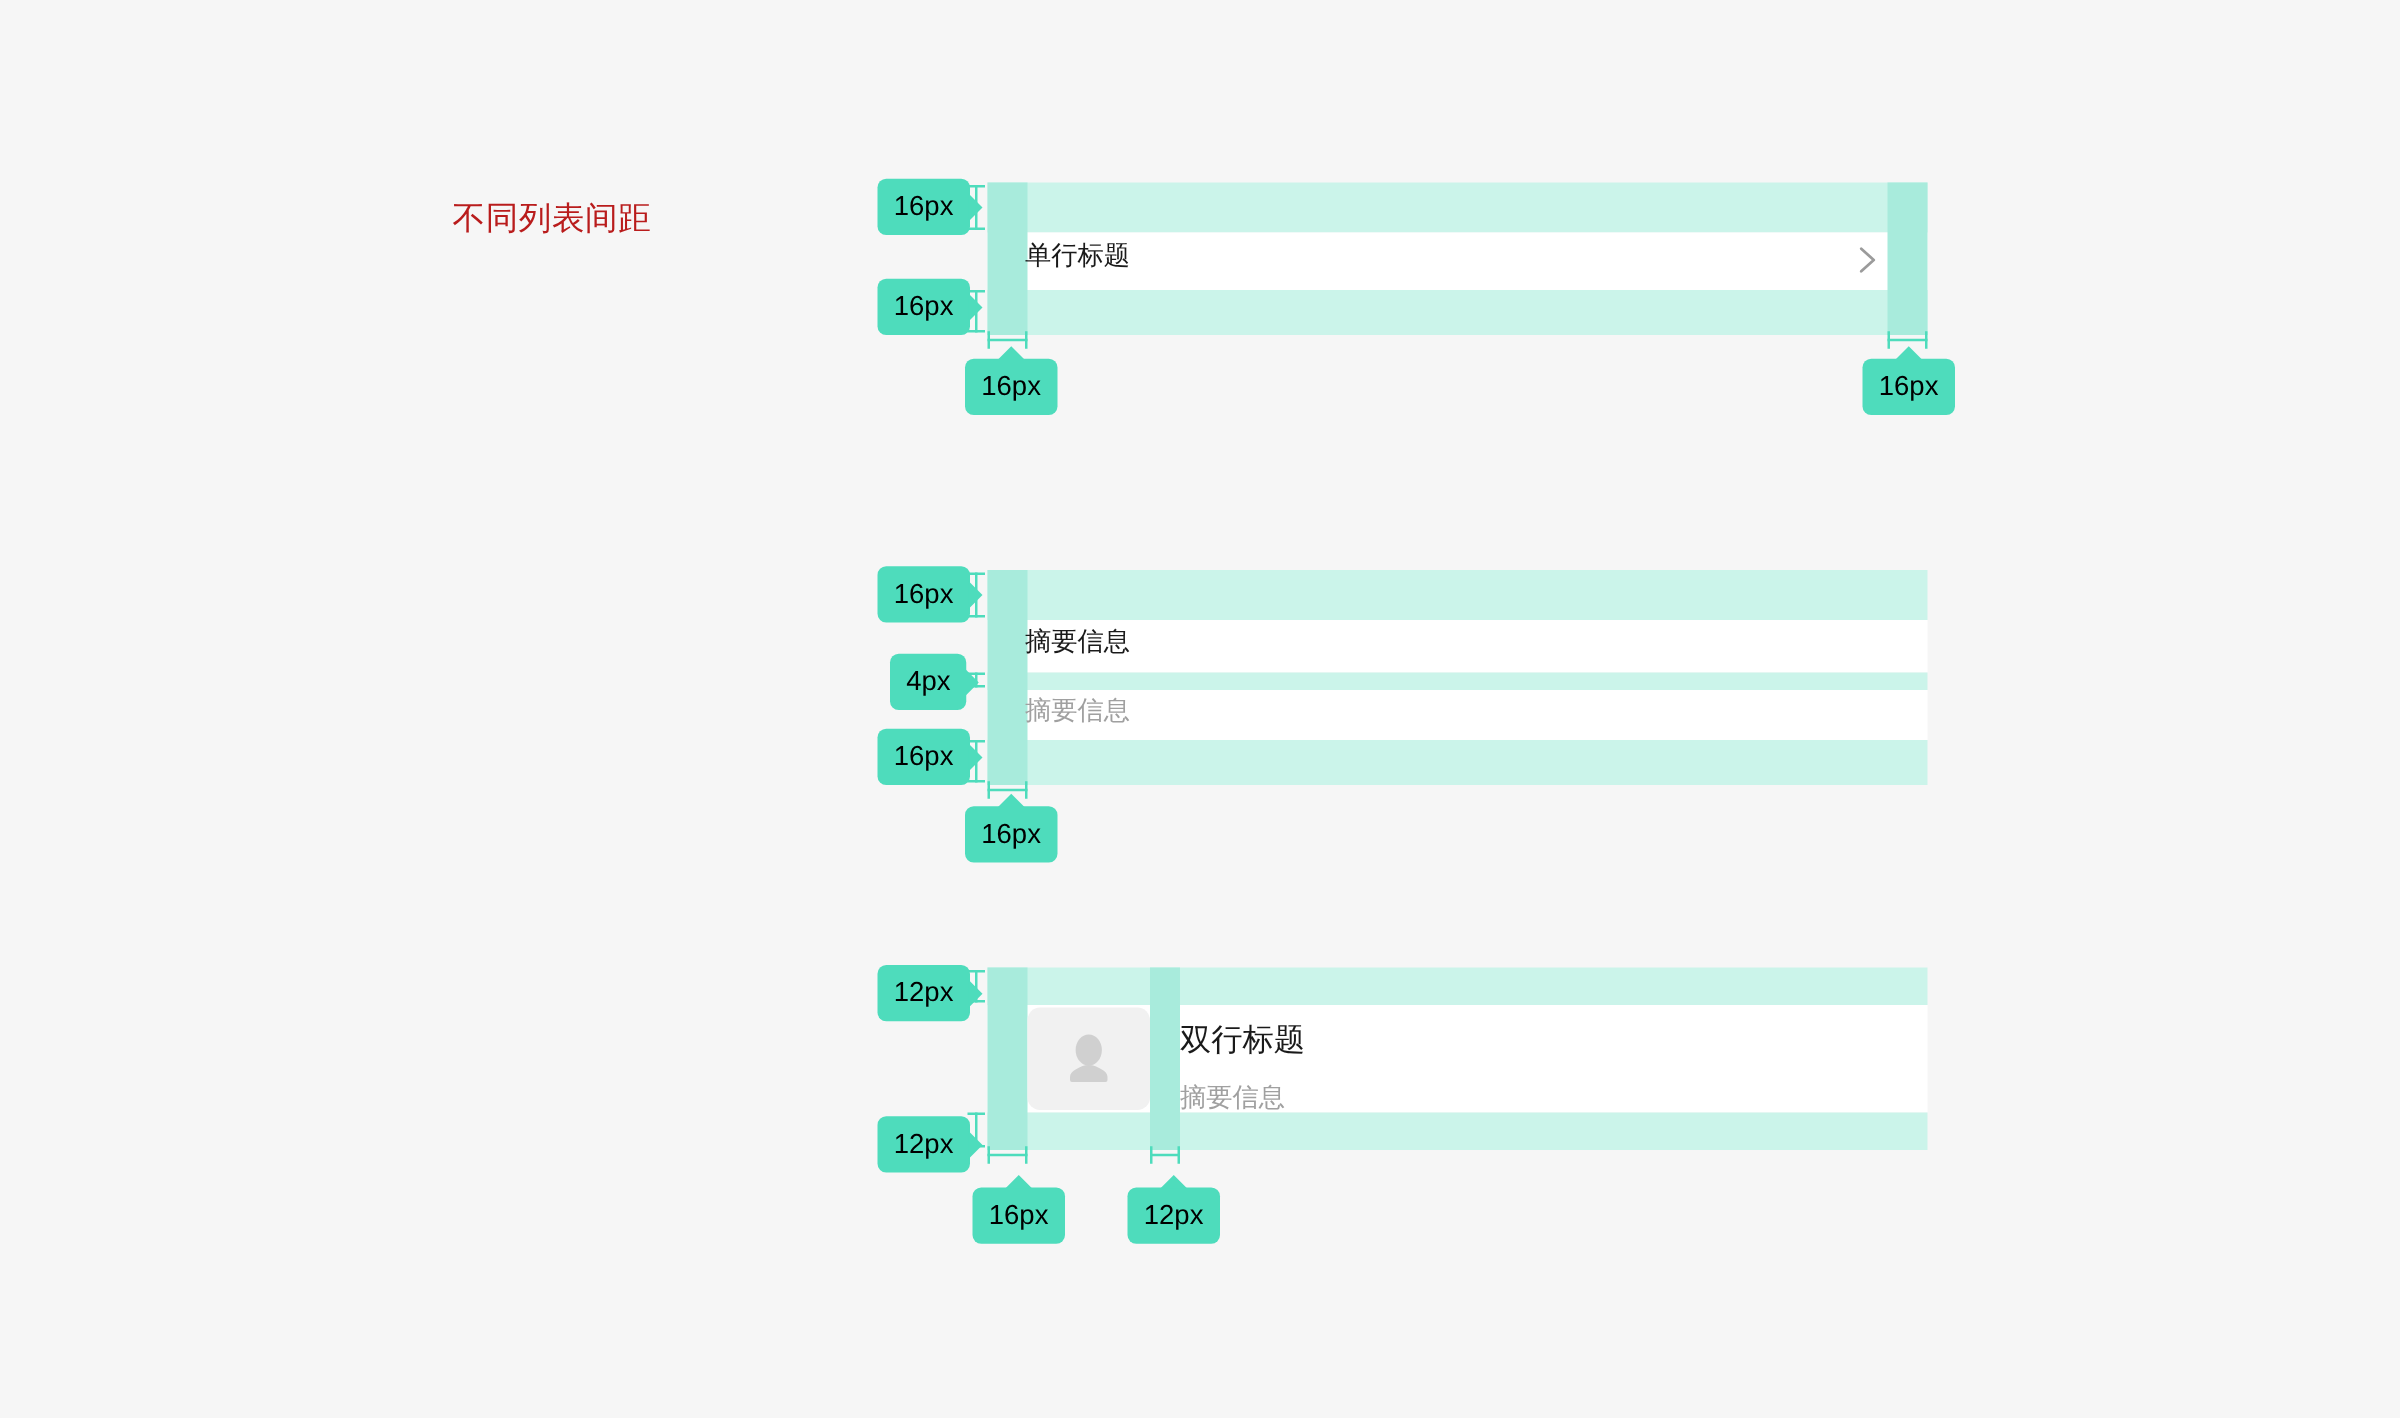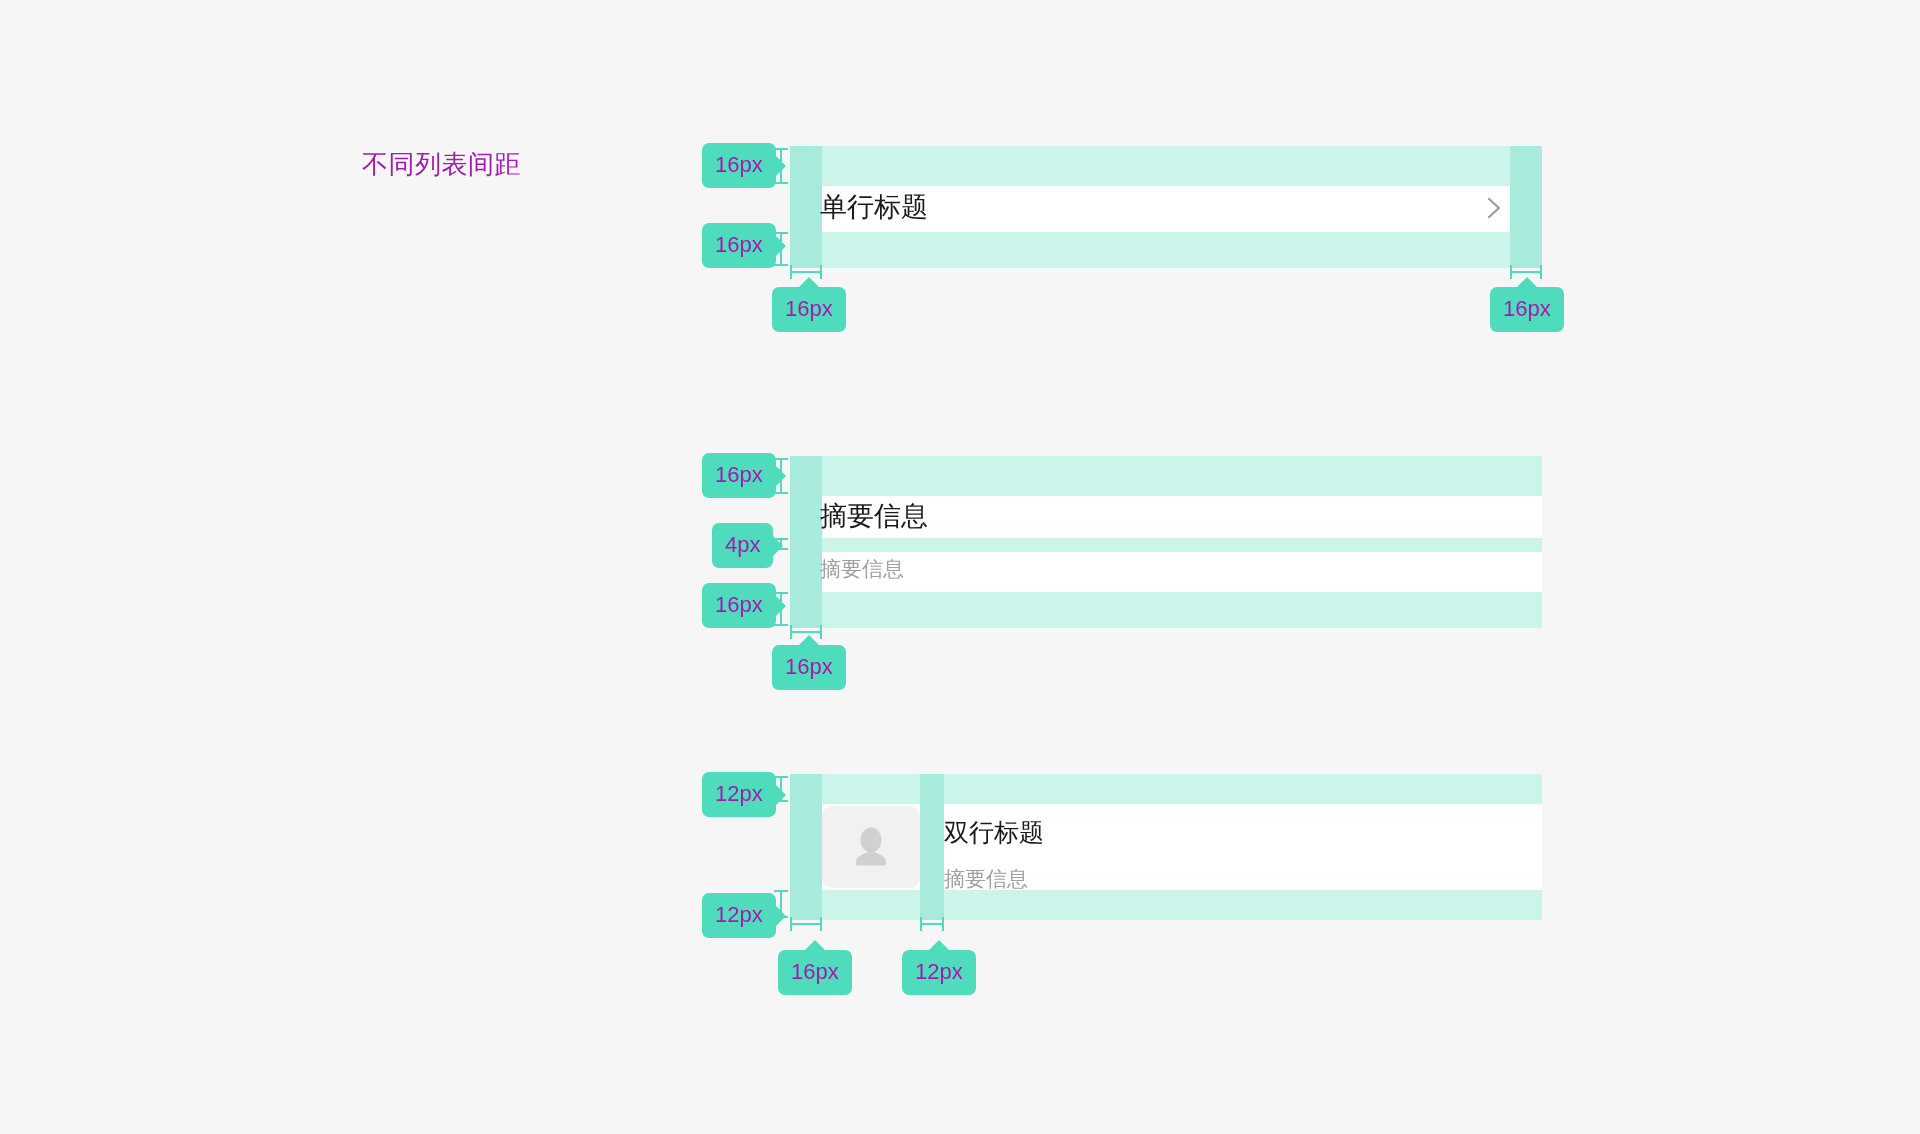--- a/index.html
+++ b/index.html
@@ -16,23 +16,23 @@
     position: relative;
     width: 1920px;
     height: 1134px;
     background: #f6f6f6;
   }
 
   
   .section-title {
     position: absolute;
     left: 362px;
-    top: 147px;
+    top: 157px;
     font-size: 26px;
-    color: #a21caf;
+    color: #b91c1c;
     letter-spacing: 0.5px;
     white-space: nowrap;
   }
 
   
   .spec-block { position: absolute; }
 
   
   .band {
     position: absolute;
@@ -45,21 +45,21 @@
   }
   
   .row-surface {
     position: absolute;
     background: #ffffff;
   }
 
   
   .list-title {
     position: absolute;
-    font-size: 27px;
+    font-size: 21px;
     color: #1a1a1a;
     line-height: 1;
     white-space: nowrap;
   }
   .list-title.small {
     font-size: 25px;
     text-align: center;
   }
   .list-sub {
     position: absolute;
@@ -83,21 +83,21 @@
     display: flex;
     align-items: center;
     justify-content: center;
   }
   .avatar svg { display: block; }
 
   
   .badge {
     position: absolute;
     background: #4edcbc;
-    color: #a21caf;
+    color: #000000;
     font-size: 22px;
     line-height: 1;
     border-radius: 7px;
     padding: 11px 13px 12px 13px;
     white-space: nowrap;
     text-align: center;
   }
   
   .badge.point-right::after {
     content: "";

